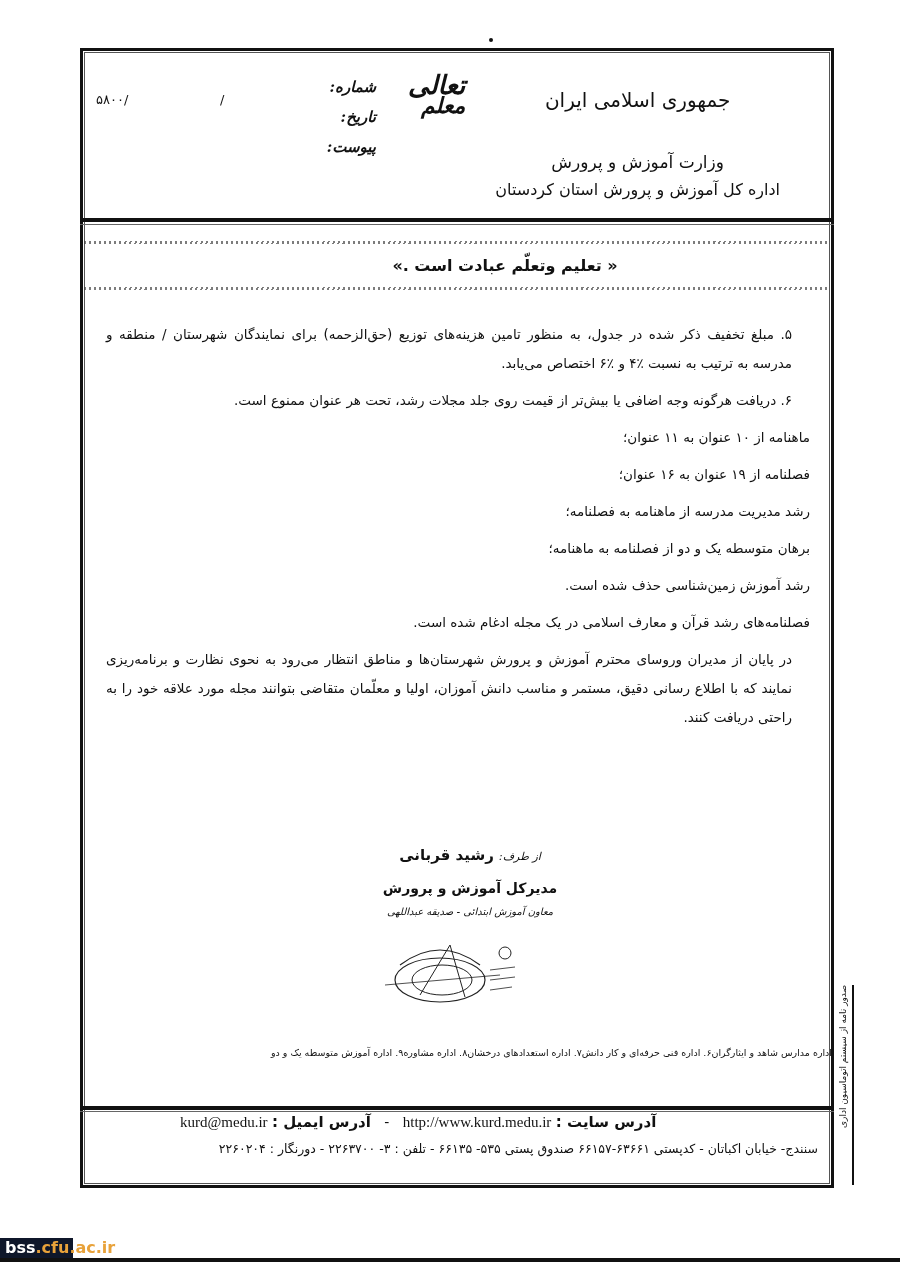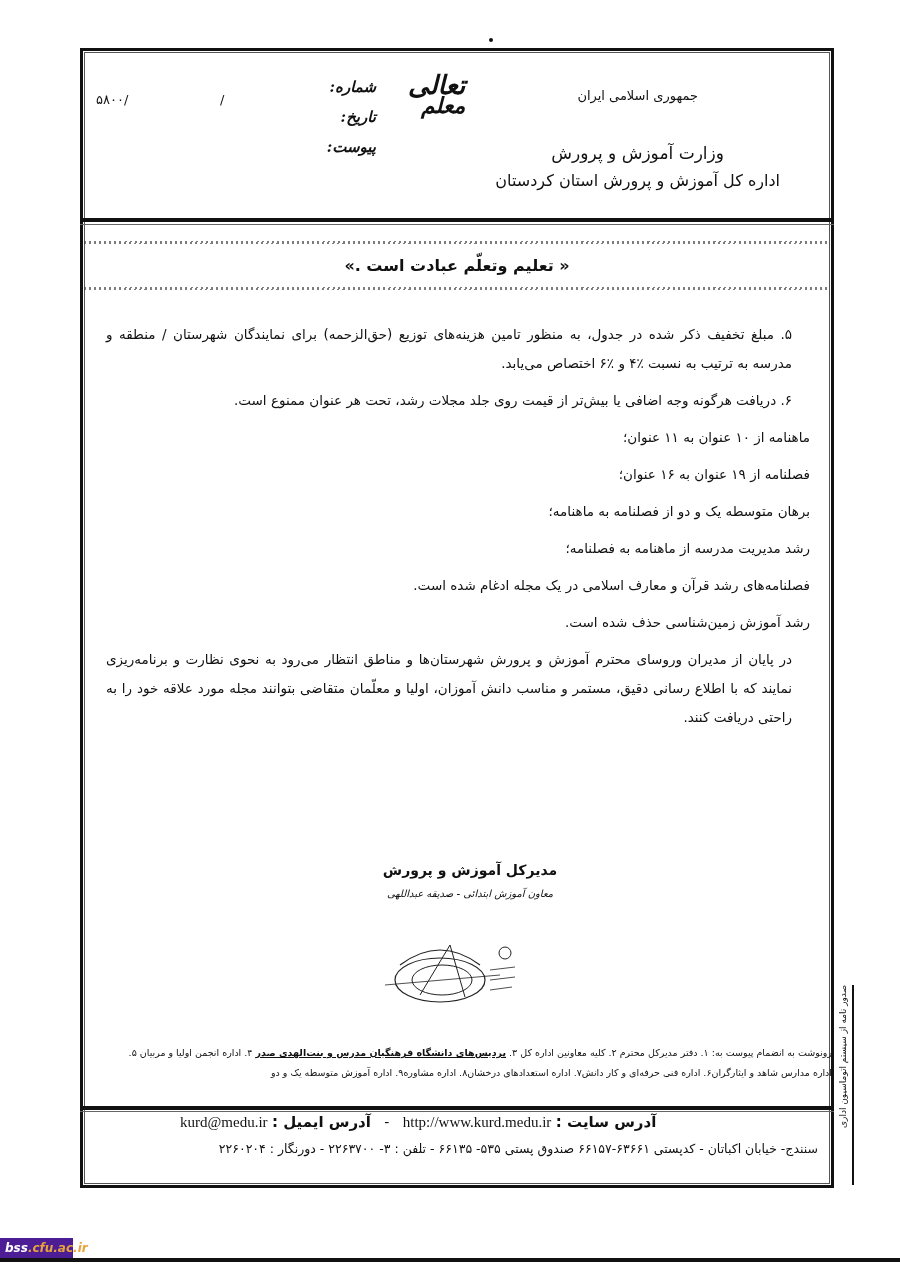--- a/index.html
+++ b/index.html
@@ -7,39 +7,39 @@
          font-family: "DejaVu Sans", sans-serif; color: #111; }
   .frame { position: absolute; left: 80px; top: 48px; width: 754px; height: 1140px;
            border-left: 3px solid #111; border-top: 3px solid #111; border-right: 3px solid #111;
            border-bottom: 3px solid #111; box-sizing: border-box; }
   .frame-inner { position: absolute; left: 84px; top: 52px; width: 746px; height: 1132px;
            border: 1px solid #555; box-sizing: border-box; pointer-events: none; }
   .dot-top { position: absolute; left: 489px; top: 38px; width: 4px; height: 4px; background:#111; border-radius:50%; }
 
   
   .hdr-right { position: absolute; right: 120px; top: 88px; text-align: center; direction: rtl; }
-  .hdr-right .l1 { font-size: 13px; margin-bottom: 20px; }
+  .hdr-right .l1 { font-size: 20px; margin-bottom: 20px; }
   .hdr-right .l2 { font-size: 17px; margin-bottom: 8px; margin-top: 40px; }
   .hdr-right .l3 { font-size: 16px; }
   .bismillah { position: absolute; left: 408px; top: 72px; font-family: "DejaVu Serif", serif;
                font-size: 26px; font-weight: bold; font-style: italic; direction: rtl; line-height: 1; }
   .bismillah .b2 { display: block; font-size: 22px; margin-top: -4px; }
   .meta-labels { position: absolute; left: 286px; top: 78px; direction: rtl; text-align: right;
                  font-family: "DejaVu Serif", serif; font-style: italic; font-weight: bold; font-size: 15px; width: 90px; }
   .meta-labels div { margin-bottom: 12px; }
   .meta-number { position: absolute; left: 96px; top: 92px; font-size: 13px; direction: ltr; }
   .meta-slash { position: absolute; left: 220px; top: 92px; font-size: 13px; }
   .hdr-rule { position: absolute; left: 80px; top: 218px; width: 754px; height: 4px; background: #111; }
   .hdr-rule2 { position: absolute; left: 80px; top: 224px; width: 754px; height: 1px; background: #666; }
 
   
   .hatch { position: absolute; left: 84px; width: 746px; height: 3px;
            background: repeating-linear-gradient(100deg, #444 0 2px, transparent 2px 5px); opacity: .7; }
   .motto { position: absolute; left: 84px; width: 746px; top: 256px; text-align: center;
-           font-weight: bold; font-size: 16px; direction: rtl; }
+           font-weight: bold; font-size: 16px; direction: rtl; padding-left: 48px; }
 
   
   .body { position: absolute; left: 98px; width: 720px; top: 312px; direction: rtl; text-align: justify;
           font-size: 13.5px; line-height: 29px; }
   .body p { margin: 8px; }
   .indent { padding-right: 18px; }
 
   
   .sign { position: absolute; left: 340px; top: 846px; width: 260px; direction: rtl; text-align: center; }
   .sign .from { font-size: 15px; font-weight: bold; }
@@ -57,22 +57,22 @@
   .foot-rule2 { position: absolute; left: 80px; top: 1111px; width: 754px; height: 1px; background: #666; }
   .foot-l1 { position: absolute; left: 180px; top: 1113px; direction: rtl; font-size: 14px; white-space: nowrap; }
   .foot-l1 .lbl { font-weight: bold; font-size: 15px; }
   .foot-l1 .val { font-family: "Liberation Serif", serif; font-size: 15px; direction: ltr; unicode-bidi: embed; }
   .foot-l2 { position: absolute; right: 82px; top: 1141px; direction: rtl; font-size: 12.5px; white-space: nowrap; }
 
   .side-note { position: absolute; left: 838px; top: 985px; width: 14px; height: 200px;
                border-left: 2px solid #111; font-size: 9px; writing-mode: vertical-rl; transform: rotate(180deg);
                direction: rtl; white-space: nowrap; }
 
-  .watermark { position: absolute; left: 0; top: 1238px; width: 73px; height: 20px; background: #4c1d95;
-               font-family: "DejaVu Sans", sans-serif; font-weight: bold; font-style: italic; font-size: 12px;
+  .watermark { position: absolute; left: 0; top: 1238px; width: 73px; height: 20px; background: #0f172a;
+               font-family: "DejaVu Sans", sans-serif; font-weight: bold; font-size: 16px;
                line-height: 20px; padding-left: 5px; box-sizing: border-box; }
   .watermark .w1 { color: #ffffff; }
   .watermark .w2 { color: #e8a23a; }
   .bottom-bar { position: absolute; left: 0; top: 1258px; width: 900px; height: 4px; background: #111; }
 </style>
 </head>
 <body>
 
 <div class="dot-top"></div>
 
@@ -103,45 +103,46 @@
 
 <div class="hatch" style="top:241px"></div>
 <div class="motto">« تعلیم وتعلّم عبادت است .»</div>
 <div class="hatch" style="top:287px"></div>
 
 <div class="body">
   <p class="indent">۵. مبلغ تخفیف ذکر شده در جدول، به منظور تامین هزینه‌های توزیع (حق‌الزحمه) برای نمایندگان شهرستان / منطقه و مدرسه به ترتیب به نسبت ٪۴ و ٪۶ اختصاص می‌یابد.</p>
   <p class="indent">۶. دریافت هرگونه وجه اضافی یا بیش‌تر از قیمت روی جلد مجلات رشد، تحت هر عنوان ممنوع است.</p>
   <p>ماهنامه از ۱۰ عنوان به ۱۱ عنوان؛</p>
   <p>فصلنامه از ۱۹ عنوان به ۱۶ عنوان؛</p>
+  <p>رشد مدیریت مدرسه از ماهنامه به فصلنامه؛</p>
   <p>برهان متوسطه یک و دو از فصلنامه به ماهنامه؛</p>
-  <p>رشد مدیریت مدرسه از ماهنامه به فصلنامه؛</p>
+  <p>رشد آموزش زمین‌شناسی حذف شده است.</p>
   <p>فصلنامه‌های رشد قرآن و معارف اسلامی در یک مجله ادغام شده است.</p>
-  <p>رشد آموزش زمین‌شناسی حذف شده است.</p>
   <p class="indent">در پایان از مدیران وروسای محترم آموزش و پرورش شهرستان‌ها و مناطق انتظار می‌رود به نحوی نظارت و برنامه‌ریزی نمایند که با اطلاع رسانی دقیق، مستمر و مناسب دانش آموزان، اولیا و معلّمان متقاضی بتوانند مجله مورد علاقه خود را به راحتی دریافت کنند.</p>
 </div>
 
 <div class="sign">
+  <div class="from">
+    <span class="pre">از طرف:</span>
+    <span>رشید قربانی</span>
+  </div>
   <div class="title">مدیرکل آموزش و پرورش</div>
   <div class="deputy">معاون آموزش ابتدائی - صدیقه عبداللهی</div>
 </div>
 <svg class="stamp" viewBox="0 0 140 75">
   <ellipse cx="60" cy="45" rx="45" ry="22" fill="none" stroke="#222" stroke-width="1.2"></ellipse>
   <ellipse cx="62" cy="45" rx="30" ry="15" fill="none" stroke="#222" stroke-width="1"></ellipse>
   <path d="M20 30 Q60 0 100 30" fill="none" stroke="#222" stroke-width="1.2"></path>
   <path d="M40 60 L70 10 L85 62" fill="none" stroke="#222" stroke-width="1"></path>
   <path d="M5 50 L120 40" fill="none" stroke="#222" stroke-width="0.8"></path>
   <circle cx="125" cy="18" r="6" fill="none" stroke="#222" stroke-width="1"></circle>
   <path d="M110 35 l25 -3 M110 45 l25 -3 M110 55 l22 -3" stroke="#222" stroke-width="0.8"></path>
 </svg>
 
 <div class="cc">
-  <div>
-    <span>رونوشت به انضمام پیوست به: ۱. دفتر مدیرکل محترم ۲. کلیه معاونین اداره کل ۳. </span><span class="ul">پردیس‌های دانشگاه فرهنگیان مدرس و بنت‌الهدی صدر</span><span> ۴. اداره انجمن اولیا و مربیان ۵.</span>
-  </div>
   <div>اداره مدارس شاهد و ایثارگران۶. اداره فنی حرفه‌ای و کار دانش۷. اداره استعدادهای درخشان۸. اداره مشاوره۹. اداره آموزش متوسطه یک و دو</div>
 </div>
 
 <div class="foot-rule"></div>
 <div class="foot-rule2"></div>
 <div class="foot-l1">
   <span class="lbl">آدرس سایت :</span>
   <span class="val">http://www.kurd.medu.ir</span>
   &nbsp;&nbsp;<span>-</span>&nbsp;&nbsp;
   <span class="lbl">آدرس ایمیل :</span>

